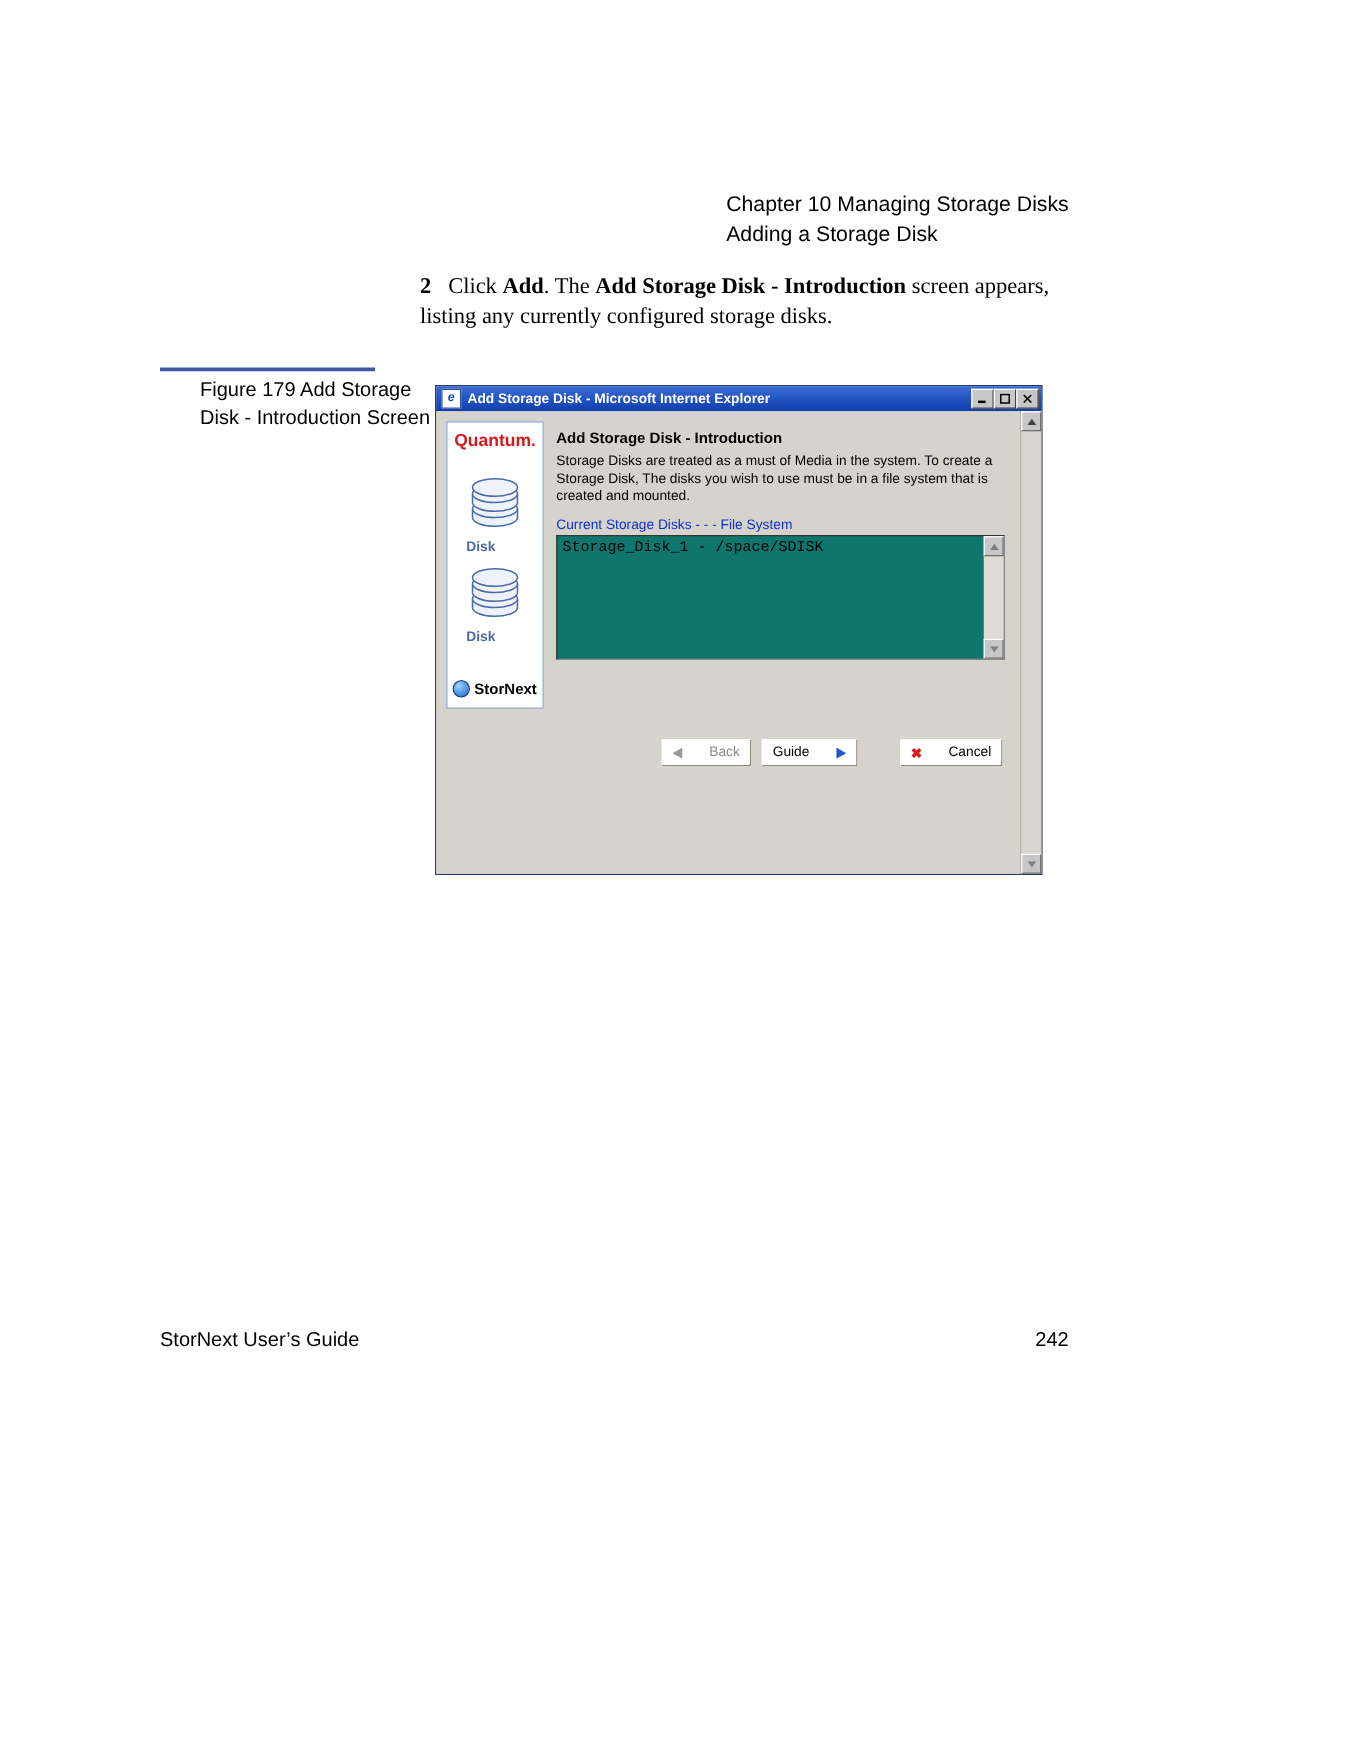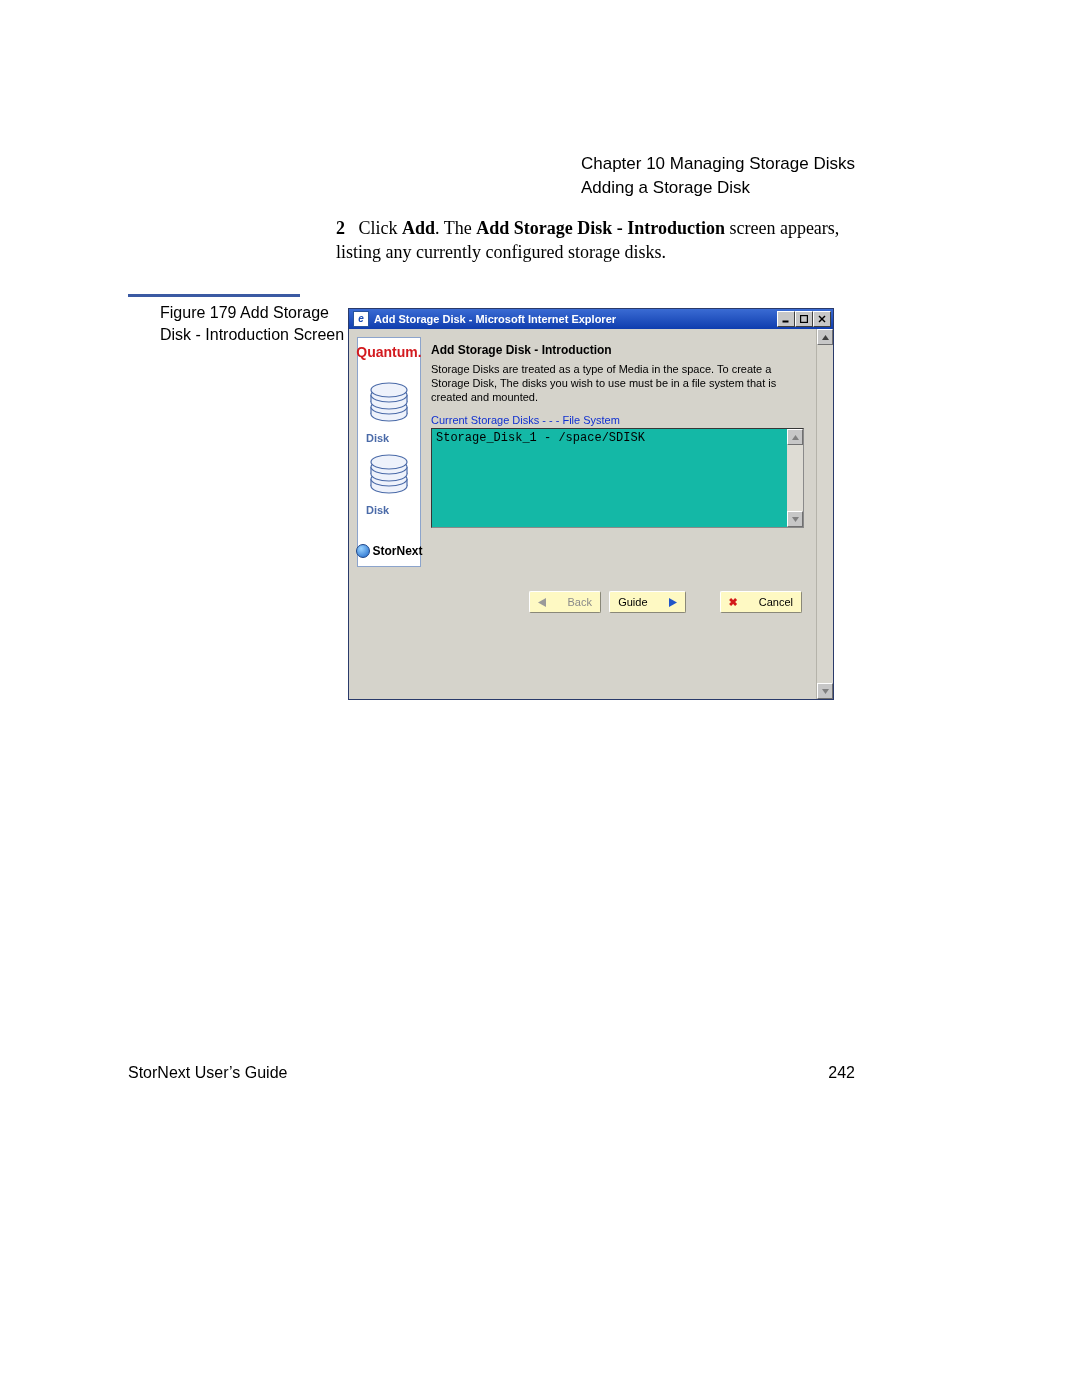--- a/index.html
+++ b/index.html
@@ -152,21 +152,21 @@
     flex: 1;
     min-height: 370px;
     padding: 8px;
     box-sizing: border-box;
   }
   .panel-row {
     display: flex;
     align-items: stretch;
   }
   .sidebar {
-    width: 64px;
+    width: 78px;
     background: #fff;
     border: 1px solid #8ca4cc;
     display: flex;
     flex-direction: column;
     align-items: center;
     padding: 6px 0 8px;
     box-sizing: border-box;
   }
   .sidebar .brand {
     color: #d31a1f;
@@ -215,21 +215,21 @@
     line-height: 1.25;
   }
   .list-label {
     color: #1030d0;
     font-size: 11px;
     margin-bottom: 2px;
   }
   .listbox {
     display:flex;
     border: 1px inset #8a8a8a;
-    background: #14b8a6;
+    background: #0f766e;
     height: 98px;
   }
   .listbox .content {
     flex:1;
     padding: 2px 4px;
     font-family: "Courier New", monospace;
     font-size: 12px;
     white-space: pre;
     overflow: hidden;
   }
@@ -242,21 +242,21 @@
   .listbox .vscroll .scroll-arrow.bot { bottom:0; left:0; }
 
   .button-bar {
     margin-top: 18px;
     padding: 6px 6px 10px;
     display:flex; justify-content:flex-end; gap:8px;
   }
   .wiz-btn {
     min-width: 72px;
     height: 22px;
-    background: #fef9c3;
+    background: #ffffff;
     border: 1px solid #8a8878;
     border-top-color: #fff;
     border-left-color: #fff;
     border-radius: 2px;
     display:flex; align-items:center; justify-content:center;
     gap: 21px;
     font-size: 11px;
     padding: 0 8px;
     box-sizing: border-box;
     color:#000;
@@ -362,21 +362,21 @@
             </div>
 
             <div class="stornext">
               <span class="globe"></span>
               <span>StorNext</span>
             </div>
           </div>
 
           <div class="main">
             <h4>Add Storage Disk - Introduction</h4>
-            <p>Storage Disks are treated as a type of Media in the space. To create a Storage Disk, The disks you wish to use must be in a file system that is created and mounted.</p>
+            <p>Storage Disks are treated as a must of Media in the system. To create a Storage Disk, The disks you wish to use must be in a file system that is created and mounted.</p>
             <div class="list-label">Current Storage Disks - - - File System</div>
             <div class="listbox">
               <div class="content">Storage_Disk_1 - /space/SDISK</div>
               <div class="vscroll">
                 <div class="scroll-arrow top">
                   <svg width="7" height="5" viewBox="0 0 7 5">
                       <polygon points="3.5,0 7,5 0,5" fill="#808080"></polygon>
                     </svg>
                 </div>
                 <div class="scroll-arrow bot">

